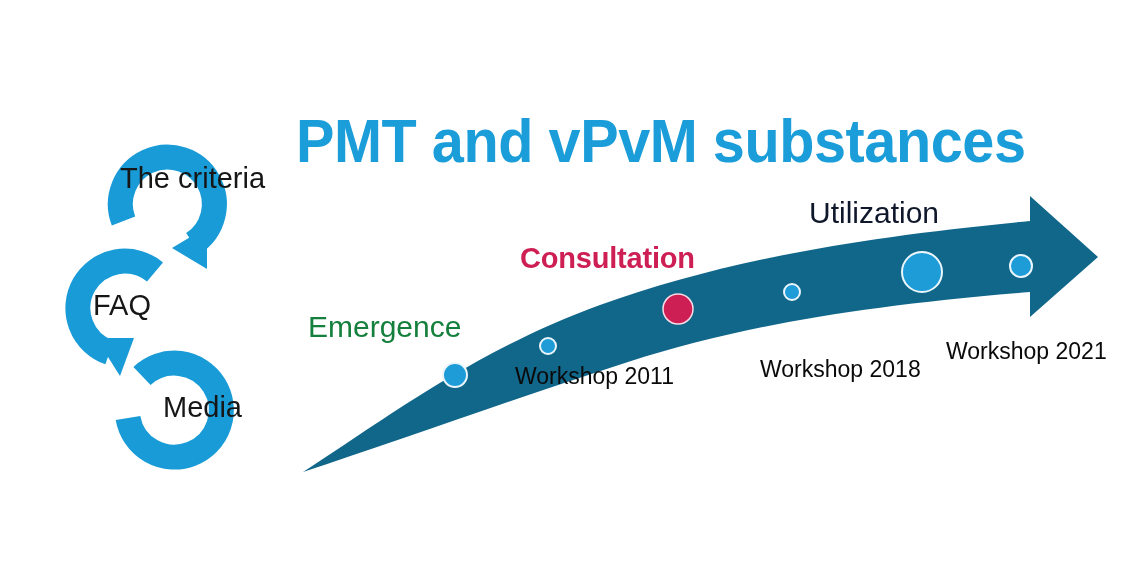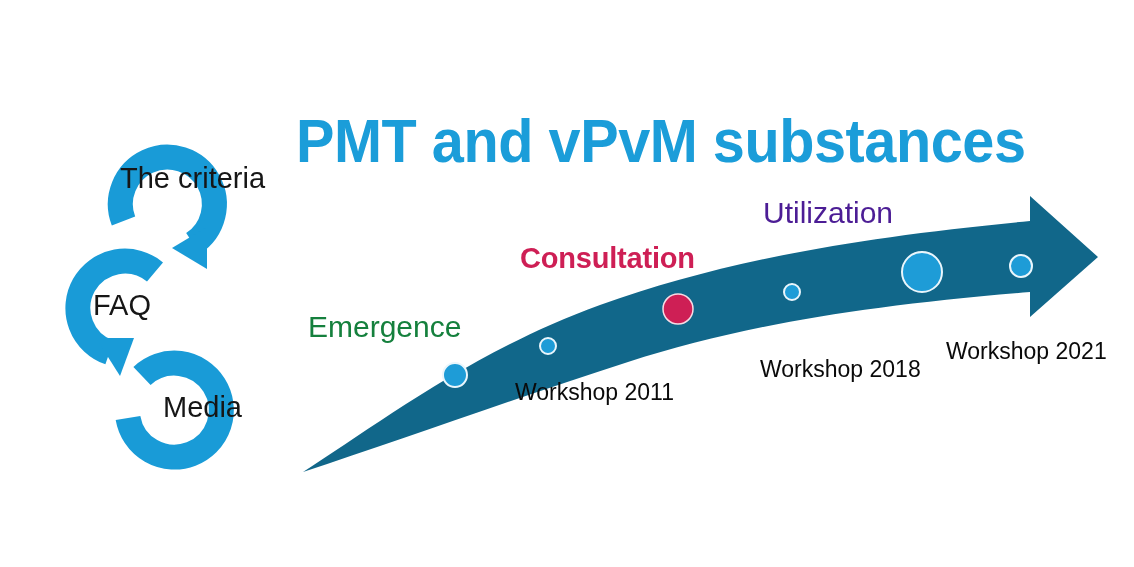--- a/index.html
+++ b/index.html
@@ -74,32 +74,32 @@
   }
   #stage-label-consultation {
     left: 520px;
     top: 243px;
     font-size: 29px;
     font-weight: bold;
     color: #CE1F55;
     letter-spacing: -0.2px;
   }
   #stage-label-utilization {
-    left: 763px;
+    left: 809px;
     top: 197px;
     font-size: 30px;
-    color: #4c1d95;
+    color: #0f172a;
   }
 
   
   .workshop-label {
     font-size: 23px;
     color: #0A0A0A;
   }
-  #workshop-label-2011 { left: 515px; top: 380px; }
+  #workshop-label-2011 { left: 515px; top: 364px; }
   #workshop-label-2018 { left: 731px; top: 357px; margin-left: 29px; }
   #workshop-label-2021 { left: 946px; top: 339px; text-align: center; }
 </style>
 </head>
 <body>
 
 <div id="canvas">
 
   <svg class="svg-layer" viewBox="0 0 1134 567">
 

